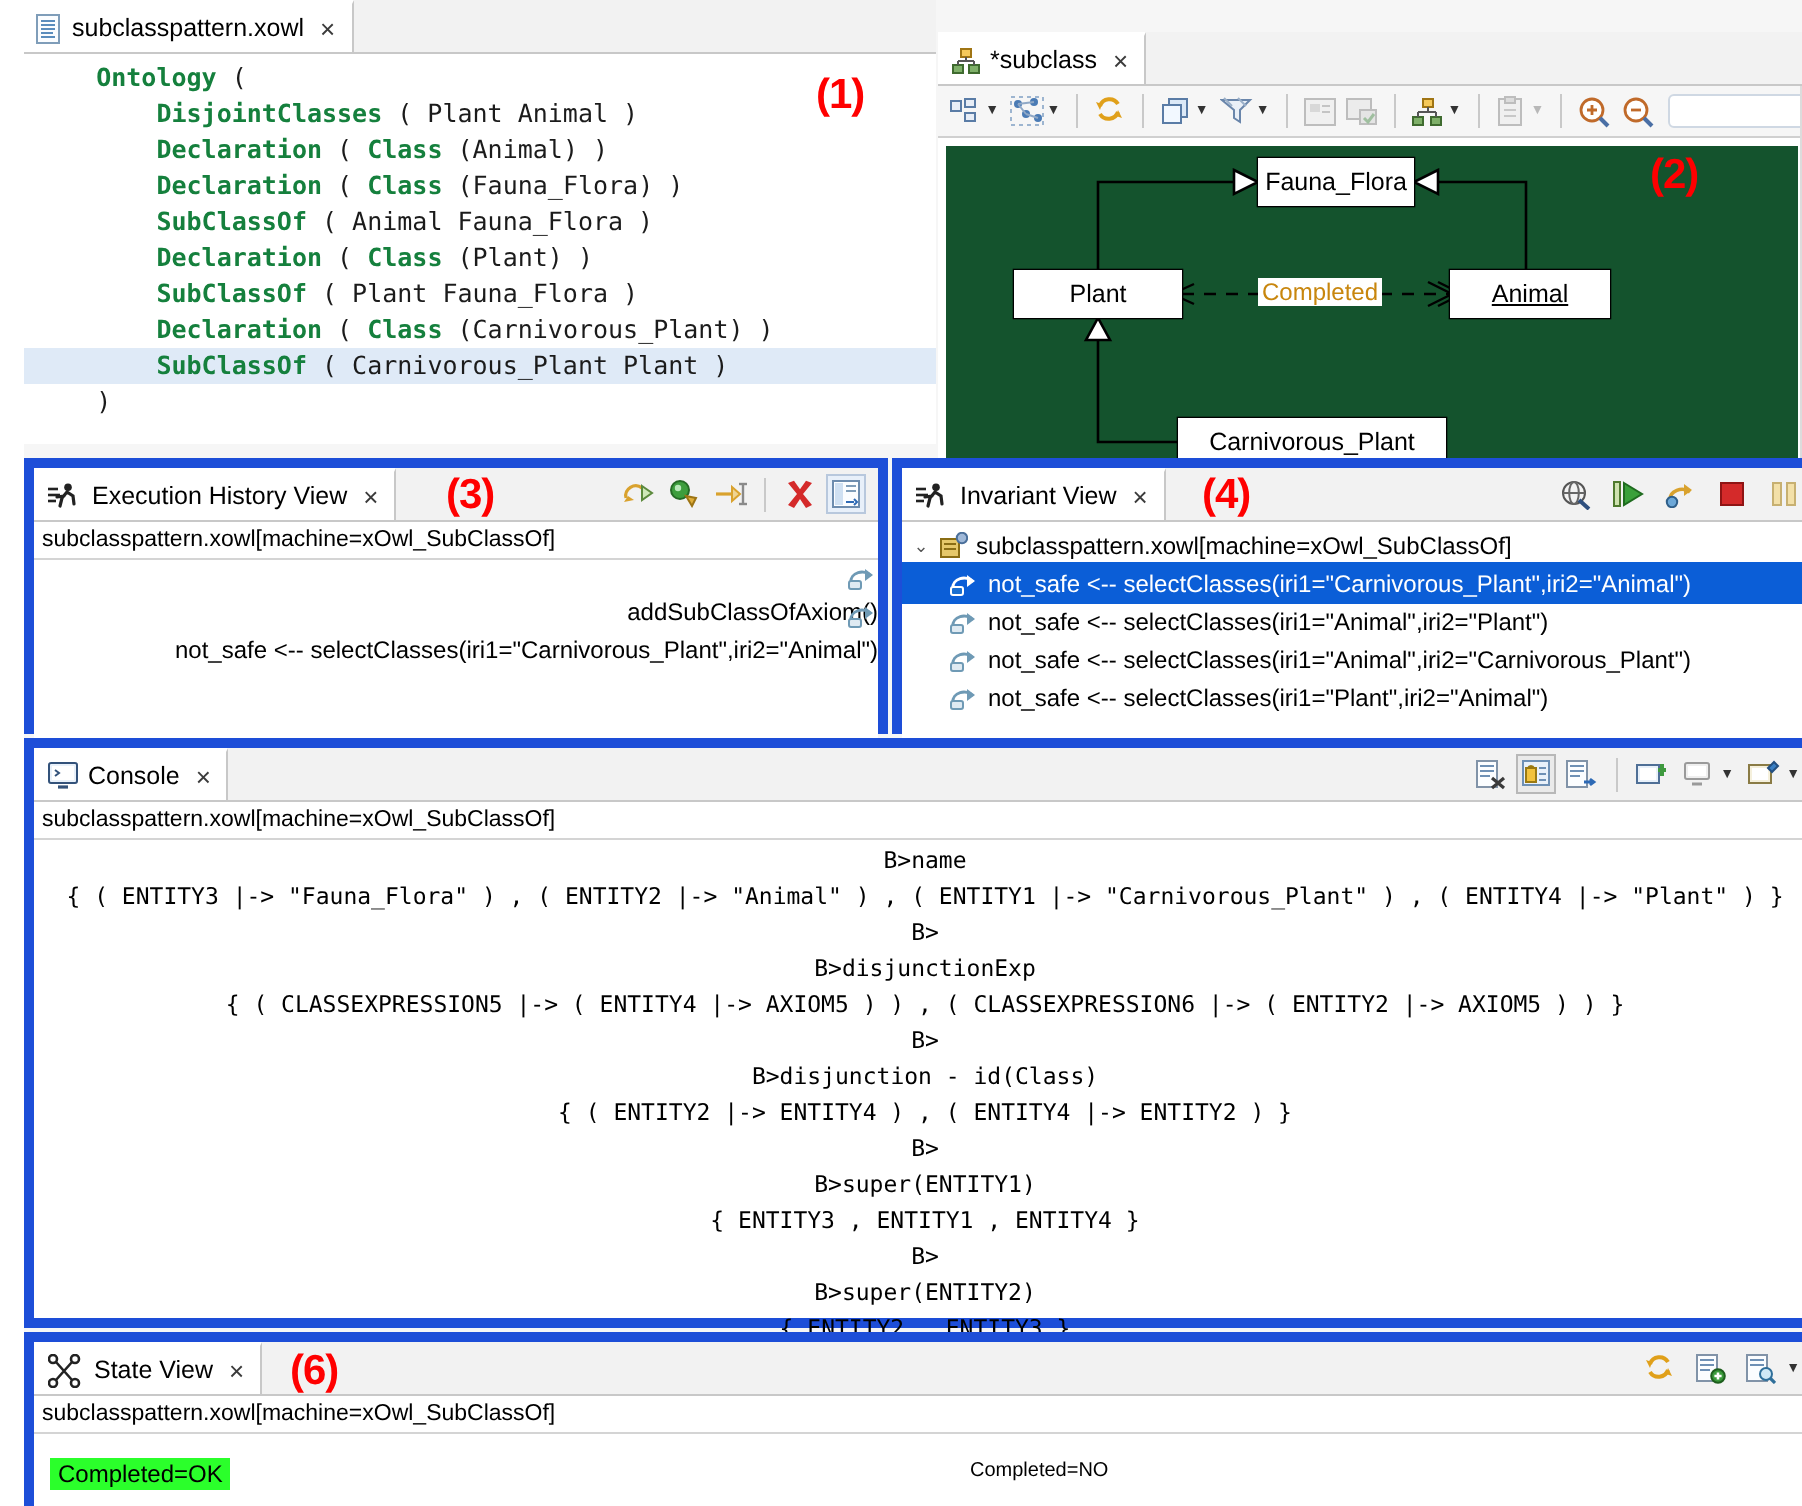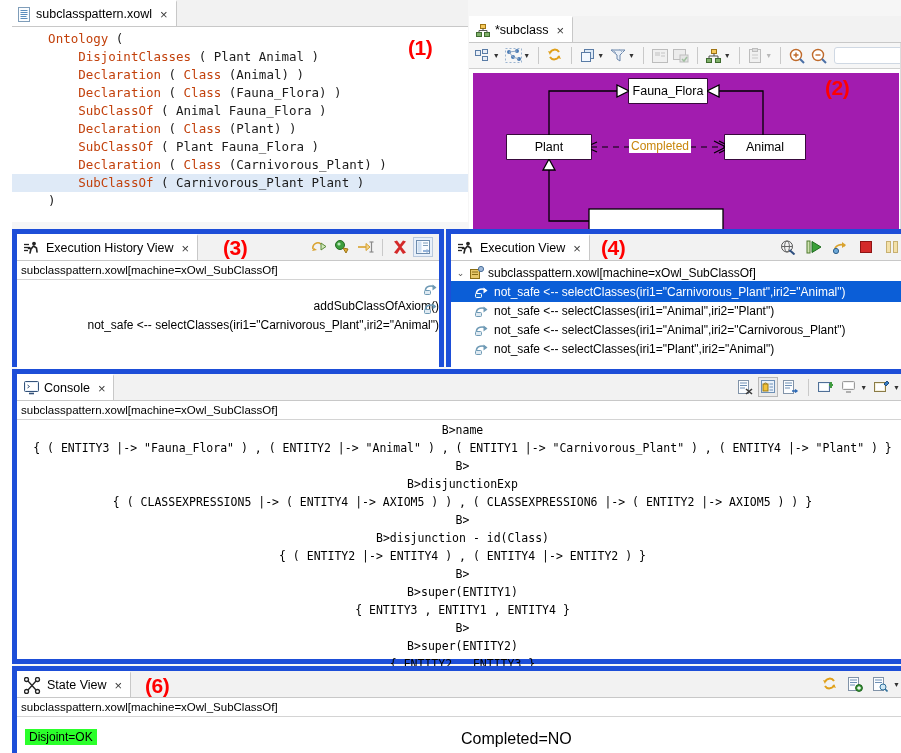--- a/index.html
+++ b/index.html
@@ -48,39 +48,39 @@
 
   
   #editor { left: 0; top: 0; width: 456px; height: 222px; border: 0; background:#fff; }
   #editor .tabbar { border-bottom: 1px solid #c8c8c8; }
   .code {
     padding: 3px 0 0 0; font-family: "DejaVu Sans Mono", monospace;
     font-size: 12.5px; line-height: 18px; white-space: pre; color: #1b1b1b;
   }
   .code .ln { padding-left: 6px; height: 18px; }
   .code .ln.sel { background: #dfeaf7; }
-  .kw { color: #c2410c; font-weight: normal; }
+  .kw { color: #15803d; font-weight: bold; }
 
   
   #diagram { left: 457px; top: 16px; width: 444px; height: 222px; border: 0; background:#fff; }
   #diagram .dtoolbar {
     height: 26px; background: #f6f6f6; border-bottom: 1px solid #d0d0d0;
     display: flex; align-items: center; padding-left: 4px; gap: 2px;
   }
   .tbsep { width: 1px; height: 17px; background: #c9c9c9; margin: 0 4px; }
   .tbbtn { width: 20px; height: 20px; display: flex; align-items: center; justify-content: center; }
   .tbcaret { font-size: 7px; color: #333; margin-left: -2px; margin-right: 2px; }
   .tbcombo {
     width: 80px; height: 17px; border: 1px solid #cfd8e3; border-radius: 3px;
     background: #fff; display: flex; align-items: center; justify-content: flex-end;
     padding-right: 4px; color: #a0b0c5; font-size: 8px; margin-left: 4px;
   }
   .canvas {
     position: relative; height: 186px; margin: 4px 14px 4px 4px;
-    background: #a21caf; border: 1px solid #d8d8d8;
+    background: #14532d; border: 1px solid #d8d8d8;
     border-right: 0; border-top: 0; border-left: 0;
   }
   .node {
     position: absolute; border: 1.3px solid #000; background: #fff;
     display: flex; align-items: center; justify-content: center;
     font-size: 12.5px; color: #000; font-family: "Liberation Sans", sans-serif;
   }
   .disjoint-label {
     position: absolute; color: #c8860d; font-size: 12px; background: #fff;
     padding: 0 2px;
@@ -111,21 +111,21 @@
     white-space: pre; padding: 1px 4px 0 4px; color: #000; overflow: hidden; text-align: center;
   }
 
   
   #stateview { left: 0; top: 666px; width: 901px; height: 103px; }
   .statebody { position: relative; height: 47px; background: #fff; }
   .invariant-badge {
     position: absolute; left: 8px; top: 12px;
     background: #2bff2b; color: #000; font-size: 12px; padding: 1px 4px;
   }
-  .completed-text { position: absolute; left: 444px; top: 13px; font-size: 16px; }
+  .completed-text { position: absolute; left: 468px; top: 13px; font-size: 10px; }
 
   svg { display: block; }
 </style>
 </head>
 <body>
 
 <div id="root">
 
   <div class="panel" id="editor">
     <div class="tabbar">
@@ -291,22 +291,25 @@
         <rect x="252" y="62" width="80" height="24" fill="#fff" stroke="#000" stroke-width="1.3"></rect>
 
         <rect x="116" y="136" width="134" height="24" fill="#fff" stroke="#000" stroke-width="1.3"></rect>
       </svg>
       <div class="node" style="left:156px;top:6px;width:78px;height:24px;border:0;">
         <span>Fauna_Flora</span>
       </div>
       <div class="node" style="left:34px;top:62px;width:84px;height:24px;border:0;text-align:center;">
         <span>Plant</span>
       </div>
-      <div class="node" style="left:252px;top:62px;width:80px;height:24px;border:0;">
+      <div class="node" style="left:252px;top:62px;width:80px;height:24px;border:0;text-decoration:underline;">
         <span>Animal</span>
+      </div>
+      <div class="node" style="left:116px;top:136px;width:134px;height:24px;border:0;">
+        <span>Carnivorous_Plant</span>
       </div>
       <div class="disjoint-label" style="left:156px;top:66px;">Completed</div>
     </div>
 
     <div class="vscroll-right">
       <div style="margin:6px auto 0;width:0;height:0;border-top:5px solid transparent;border-bottom:5px solid transparent;border-right:7px solid #7a7a7a;"></div>
     </div>
     <div class="marker" style="left:356px; top:60px;">(2)</div>
   </div>
 
@@ -399,21 +402,21 @@
       <div class="tab">
         <span>
           <svg width="17" height="15" viewBox="0 0 17 15">
             <circle cx="10" cy="2.6" r="1.9" fill="#222"></circle>
             <path d="M9.5 5 L7 8 L6 12 M9.5 5 L12.5 7 L13 11 M8 7 L4.5 7.5" stroke="#222" stroke-width="1.6" fill="none" stroke-linecap="round"></path>
             <line x1="0" y1="3.5" x2="5" y2="3.5" stroke="#222" stroke-width="1.3"></line>
             <line x1="0" y1="6.5" x2="6" y2="6.5" stroke="#222" stroke-width="1.3"></line>
             <line x1="0" y1="9.5" x2="4" y2="9.5" stroke="#222" stroke-width="1.3"></line>
           </svg>
         </span>
-        <span class="tab-label">Execution View</span>
+        <span class="tab-label">Invariant View</span>
         <span class="closer">×</span>
       </div>
       <div class="tabfill">
         <div class="tooliconbar" style="height:100%;justify-content:flex-end;gap:6px;">
           <div class="tbbtn">
             <svg width="16" height="15" viewBox="0 0 16 15">
               <circle cx="7" cy="6.5" r="5.5" fill="#f2f2f2" stroke="#555"></circle>
               <ellipse cx="7" cy="6.5" rx="2.4" ry="5.5" fill="none" stroke="#666"></ellipse>
               <line x1="1.6" y1="6.5" x2="12.4" y2="6.5" stroke="#666"></line>
               <line x1="9.5" y1="10" x2="14.5" y2="14.5" stroke="#2e4f7f" stroke-width="2"></line>
@@ -621,20 +624,20 @@
               <circle cx="11" cy="10" r="3" fill="#cfe8f5" stroke="#2f6f9a"></circle>
               <line x1="13" y1="12" x2="15.5" y2="14.5" stroke="#2f6f9a" stroke-width="1.6"></line>
             </svg>
           </div>
           <span class="tbcaret">▼</span>
         </div>
       </div>
     </div>
     <div class="ctxline">subclasspattern.xowl[machine=xOwl_SubClassOf]</div>
     <div class="statebody">
-      <div class="invariant-badge">Disjoint=OK</div>
+      <div class="invariant-badge">Completed=OK</div>
       <div class="completed-text">Completed=NO</div>
 
     </div>
     <div class="marker" style="left:128px; top:3px;">(6)</div>
   </div>
 
 </div>
 
 </body></html>

